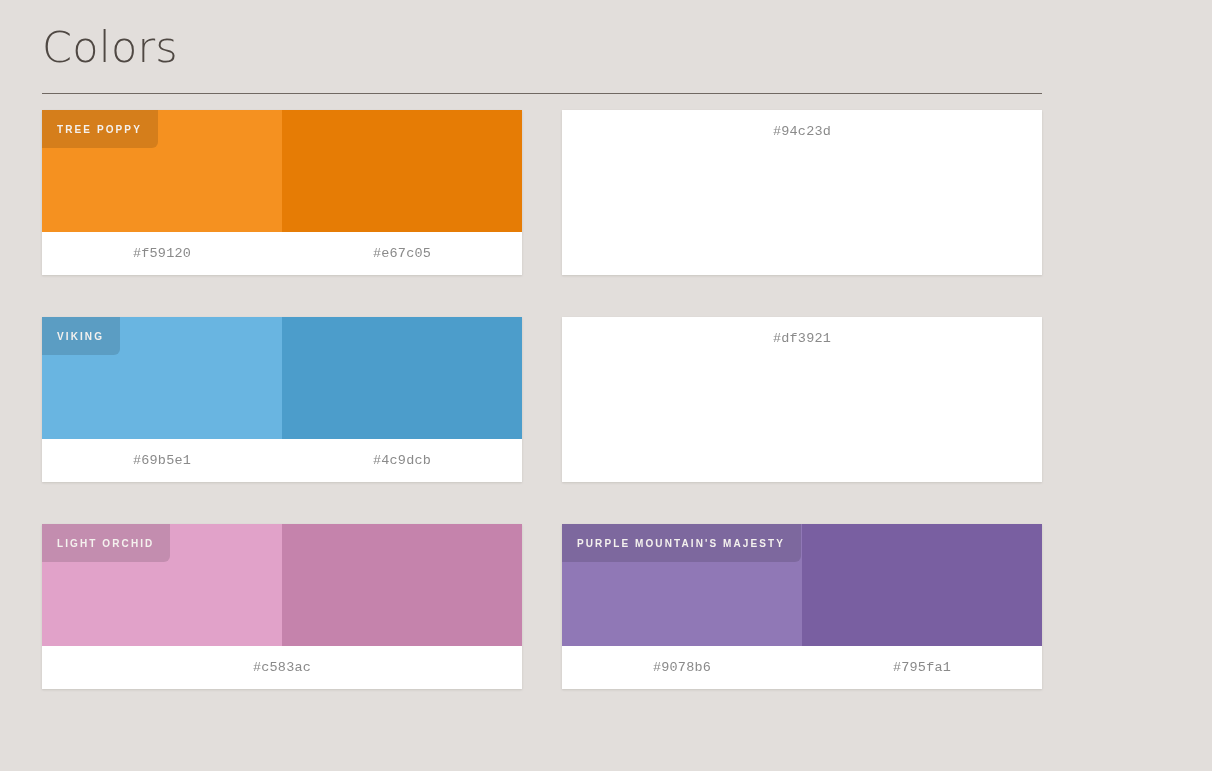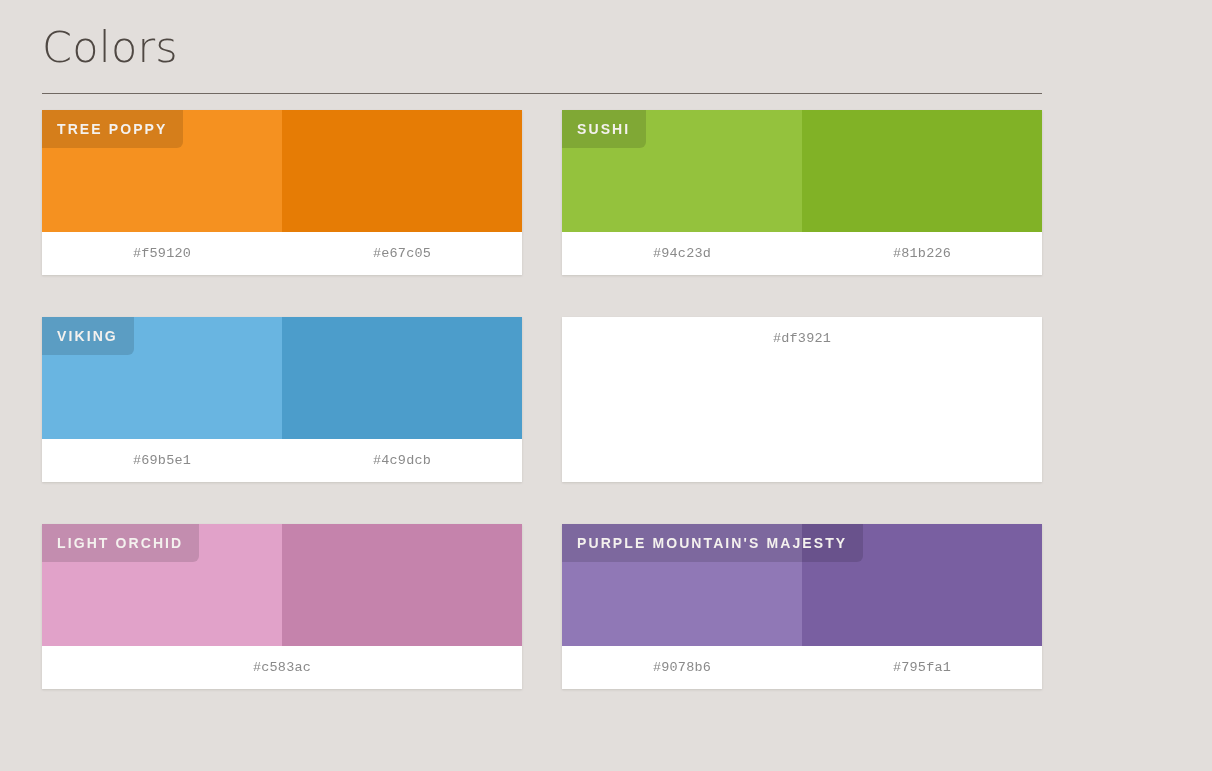--- a/index.html
+++ b/index.html
@@ -82,21 +82,21 @@
     top: 0;
     height: 38px;
     display: flex;
     align-items: center;
     padding: 0 16px 0 15px;
     box-sizing: border-box;
     background: rgba(0, 0, 0, 0.13);
     border-bottom-right-radius: 6px;
     color: #f4f1ee;
     font-family: "Liberation Sans", sans-serif;
-    font-size: 14px;
+    font-size: 10px;
     font-weight: 700;
     letter-spacing: 2.1px;
     text-transform: uppercase;
     white-space: nowrap;
     pointer-events: auto;
   }
 
   .hex-row {
     display: flex;
     height: 43px;
@@ -130,28 +130,22 @@
           <div class="swatch" style="background: rgb(245, 145, 32);"></div>
           <div class="swatch" style="background: rgb(230, 124, 5);"></div>
           <div class="card-name-badge">TREE POPPY</div>
         </div>
         <div class="hex-row">
           <div class="hex-cell">#f59120</div>
           <div class="hex-cell">#e67c05</div>
         </div>
       </div>
       <div class="palette-card">
-        <div class="swatch-row">
-          <div class="swatch" style="background: rgb(148, 194, 61);"></div>
-          <div class="swatch" style="background: rgb(129, 178, 38);"></div>
-          <div class="card-name-badge">SUSHI</div>
-        </div>
         <div class="hex-row">
           <div class="hex-cell">#94c23d</div>
-          <div class="hex-cell">#81b226</div>
         </div>
       </div>
       <div class="palette-card">
         <div class="swatch-row">
           <div class="swatch" style="background: rgb(105, 181, 225);"></div>
           <div class="swatch" style="background: rgb(76, 157, 203);"></div>
           <div class="card-name-badge">VIKING</div>
         </div>
         <div class="hex-row">
           <div class="hex-cell">#69b5e1</div>

